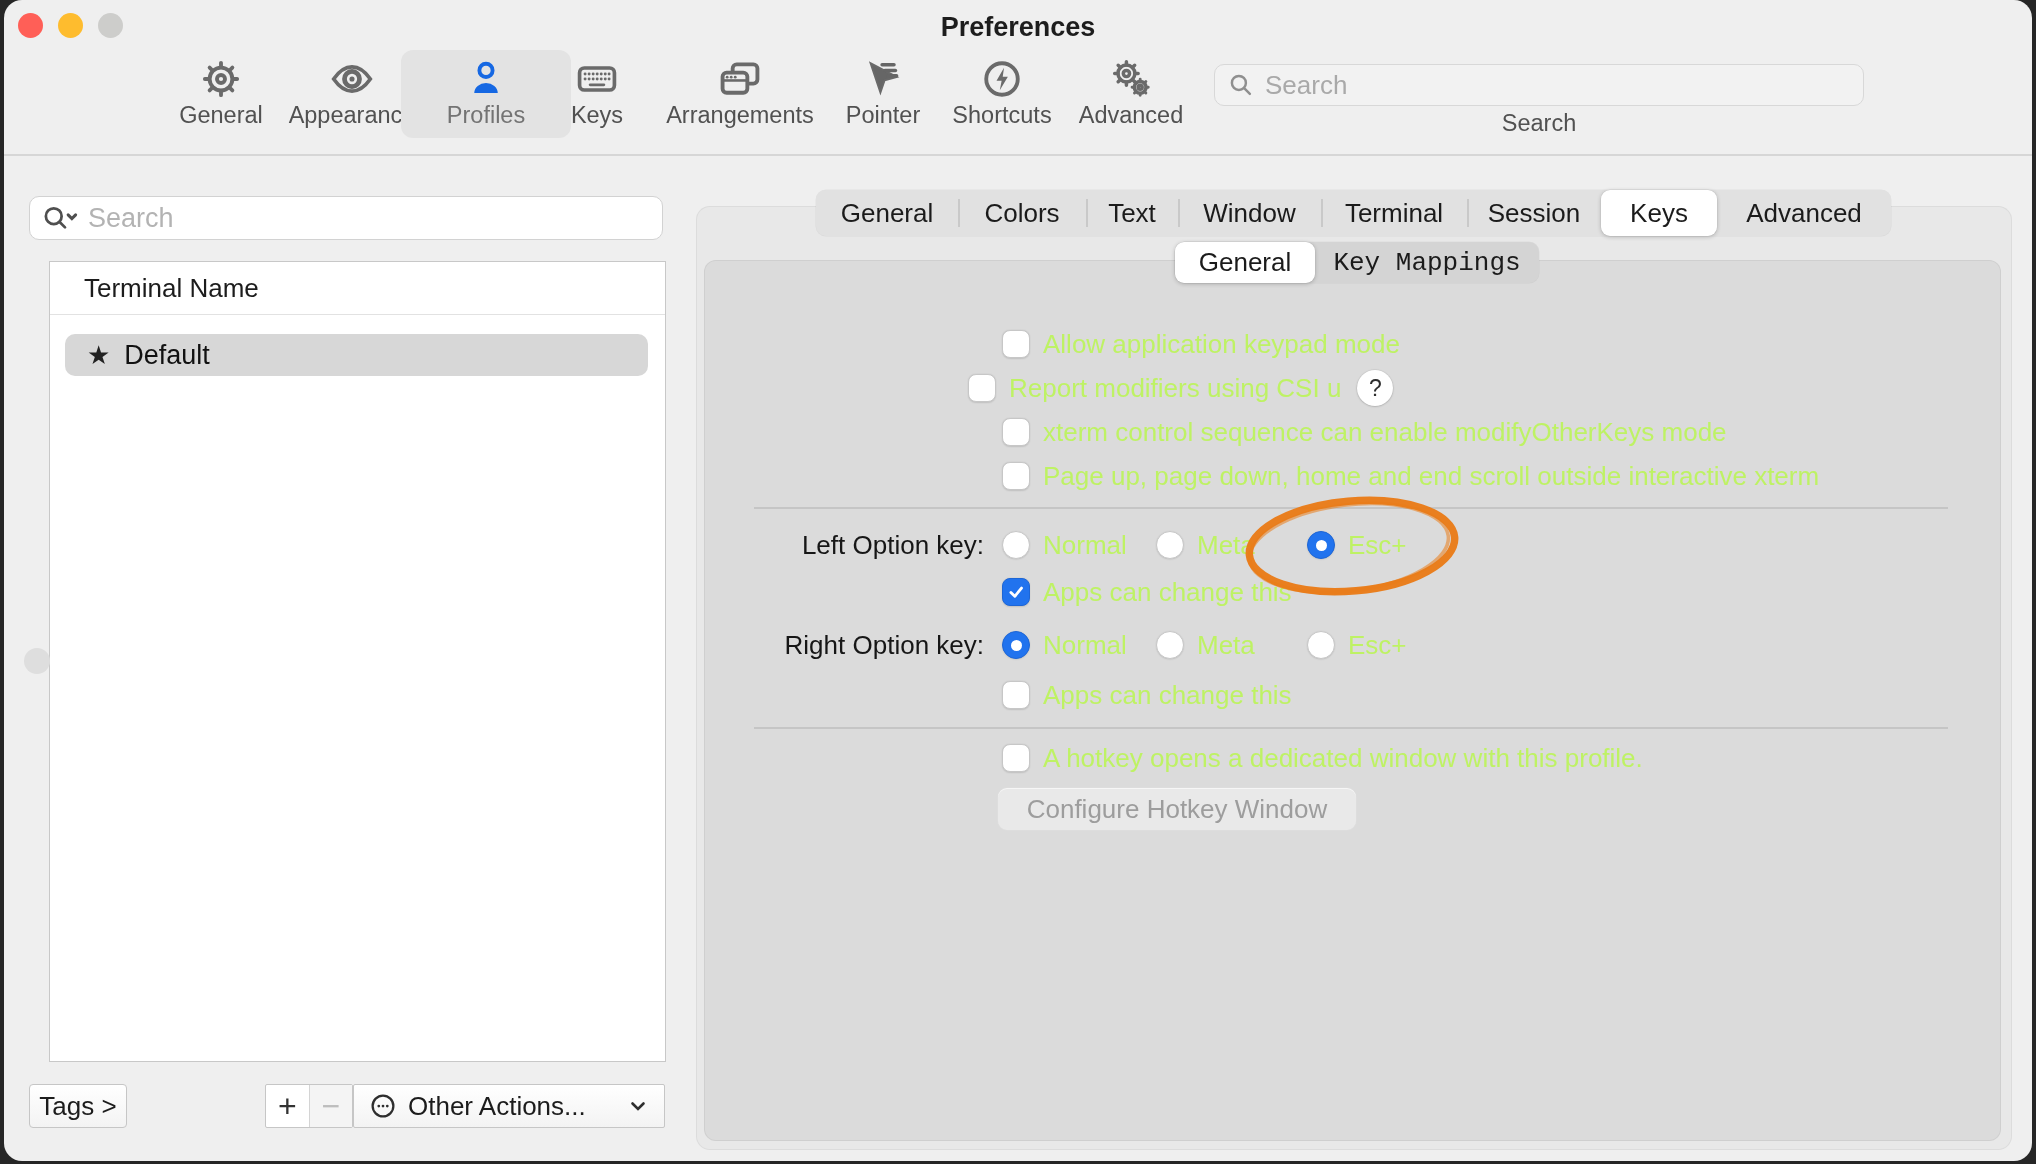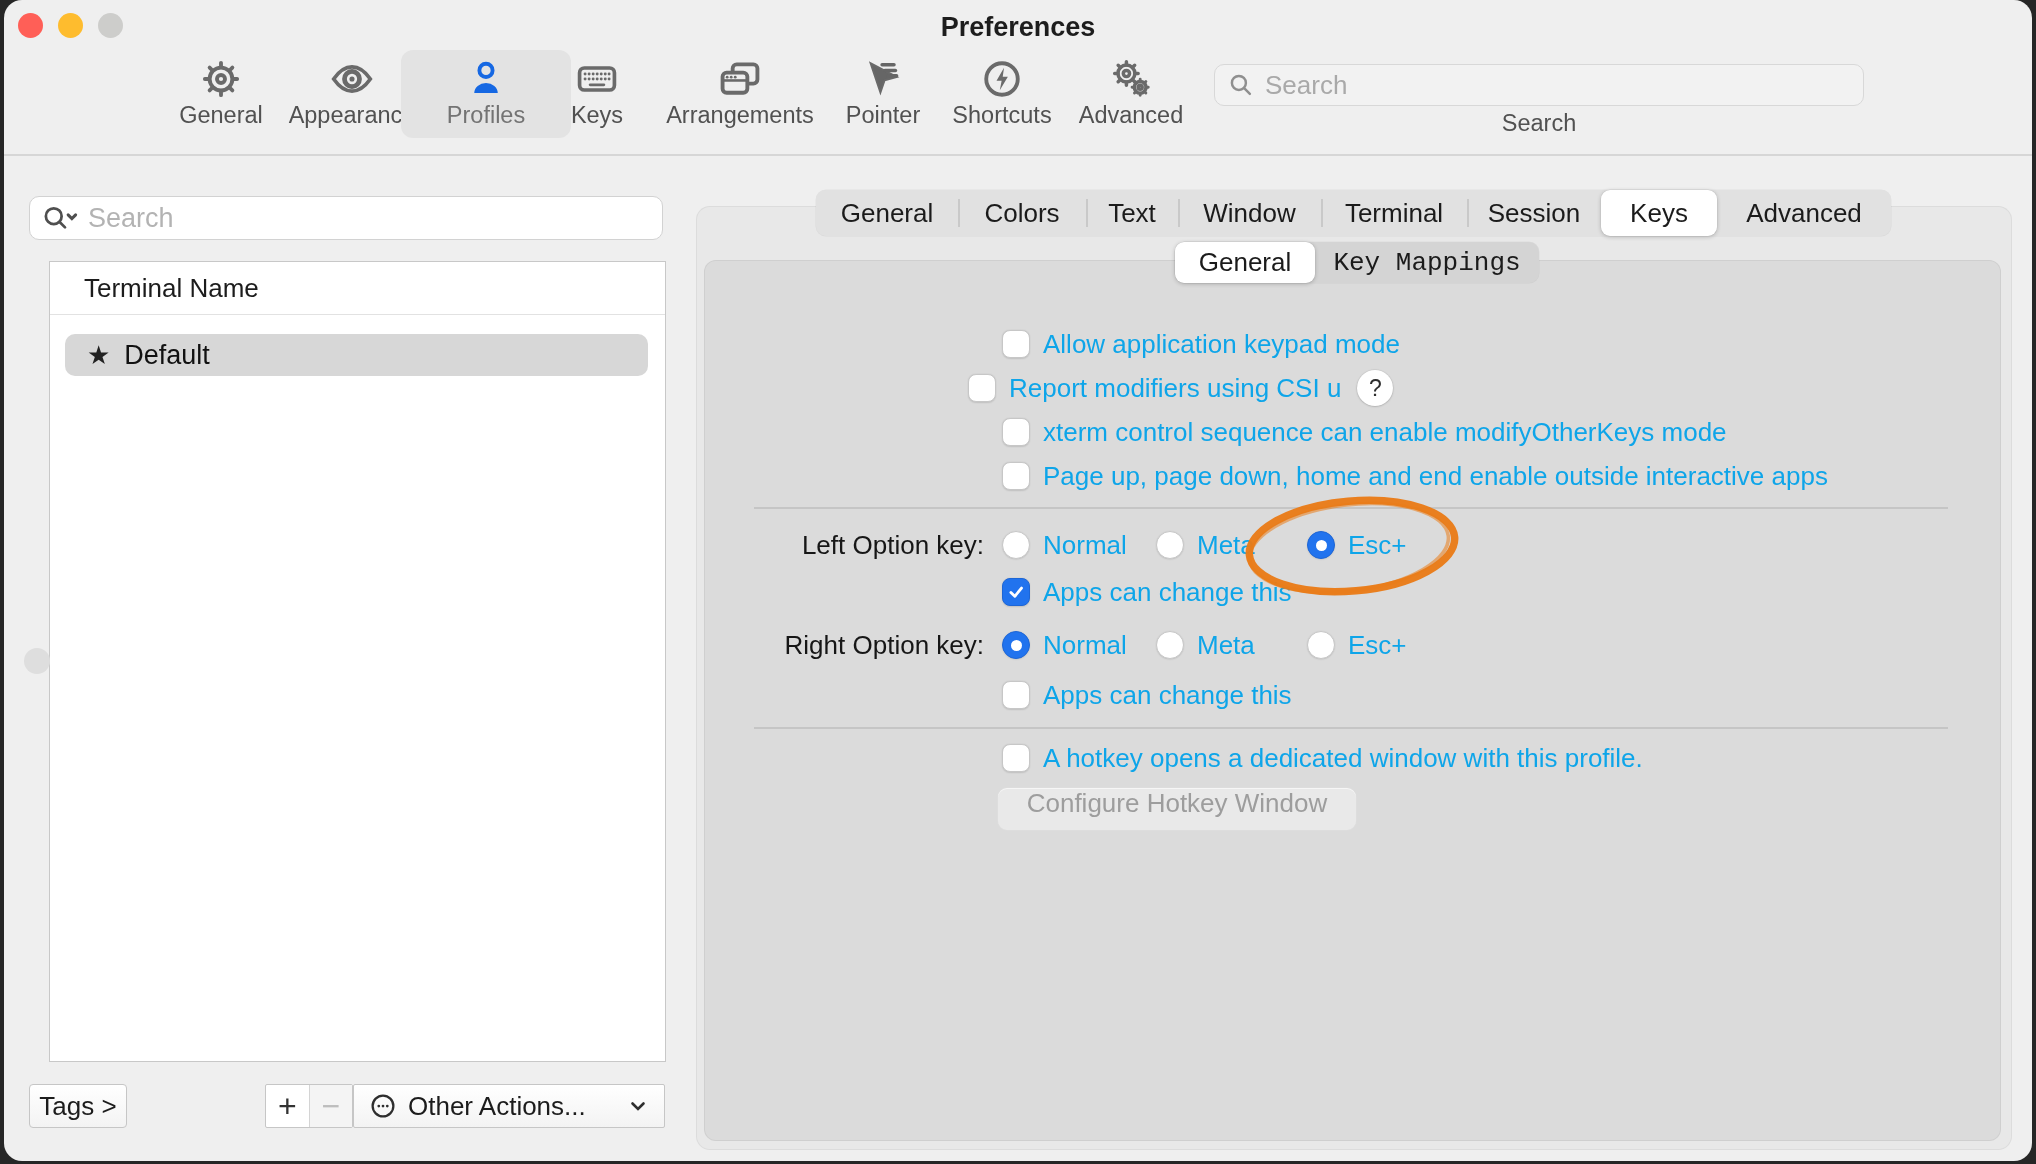--- a/index.html
+++ b/index.html
@@ -116,21 +116,21 @@
     box-shadow:0 1px 4px rgba(0,0,0,0.22),0 0 0 0.5px rgba(0,0,0,0.05);
     z-index:2;
   }
   #sub-tabs{
     position:absolute;left:1175px;top:242px;width:364px;height:41px;
     background:#d4d4d4;border-radius:10px;display:flex;align-items:stretch;
     box-shadow:0 0 0 0.5px rgba(0,0,0,0.05);
   }
   
   .row{position:absolute;height:42px;display:flex;align-items:center;}
-  .row .lbl{font-size:26px;color:#0ea5e9;margin-left:13px;white-space:nowrap;}
+  .row .lbl{font-size:26px;color:#bef264;margin-left:13px;white-space:nowrap;}
   .checkbox{
     width:28px;height:28px;box-sizing:border-box;border-radius:8px;flex:0 0 auto;
     background:#ffffff;border:1px solid #c7c7c7;box-shadow:0 0.5px 1.5px rgba(0,0,0,0.12);
     display:flex;align-items:center;justify-content:center;
   }
   .checkbox svg{display:none;}
   .checkbox.checked{background:#2173ee;border-color:#1d66d6;}
   .checkbox.checked svg{display:block;}
   .radio{
     width:28px;height:28px;box-sizing:border-box;border-radius:50%;flex:0 0 auto;
@@ -148,21 +148,21 @@
   }
   .divider{position:absolute;left:754px;width:1194px;height:1.5px;background:#c5c5c5;}
   .opt-label{
     position:absolute;left:700px;width:284px;height:42px;
     display:flex;align-items:center;justify-content:flex-end;
     font-size:26px;color:#161616;white-space:nowrap;
   }
   #configure-btn{
     position:absolute;left:997px;top:787px;width:360px;height:44px;
     background:#e9e9e9;border-radius:10px;border:1px solid rgba(0,0,0,0.05);box-sizing:border-box;
-    display:flex;justify-content:center;
+    display:flex;align-items:center;justify-content:center;
     font-size:26px;color:#9d9d9d;
     box-shadow:inset 0 1px 0 rgba(255,255,255,0.6);
   }
   #annotation-ellipse{position:absolute;left:1228px;top:488px;z-index:5;pointer-events:none;}
 </style>
 </head>
 <body>
 
 <div id="winbg"></div>
 
@@ -392,21 +392,21 @@
   <span class="help-badge">
       <span>?</span>
     </span>
 </div>
 <div class="row" style="left:1002px;top:411px;text-align:right;">
   <span class="checkbox"></span>
   <span class="lbl">xterm control sequence can enable modifyOtherKeys mode</span>
 </div>
 <div class="row" style="left:1002px;top:455px;">
   <span class="checkbox"></span>
-  <span class="lbl">Page up, page down, home and end enable outside interactive apps</span>
+  <span class="lbl">Page up, page down, home and end scroll outside interactive xterm</span>
 </div>
 
 <div class="divider" style="top:507px;"></div>
 
 <div class="opt-label" style="top:524px;">Left Option key:</div>
 <div class="row" style="left:1002px;top:524px;">
   <span class="radio"></span>
   <span class="lbl">Normal</span>
 </div>
 <div class="row" style="left:1156px;top:524px;">

